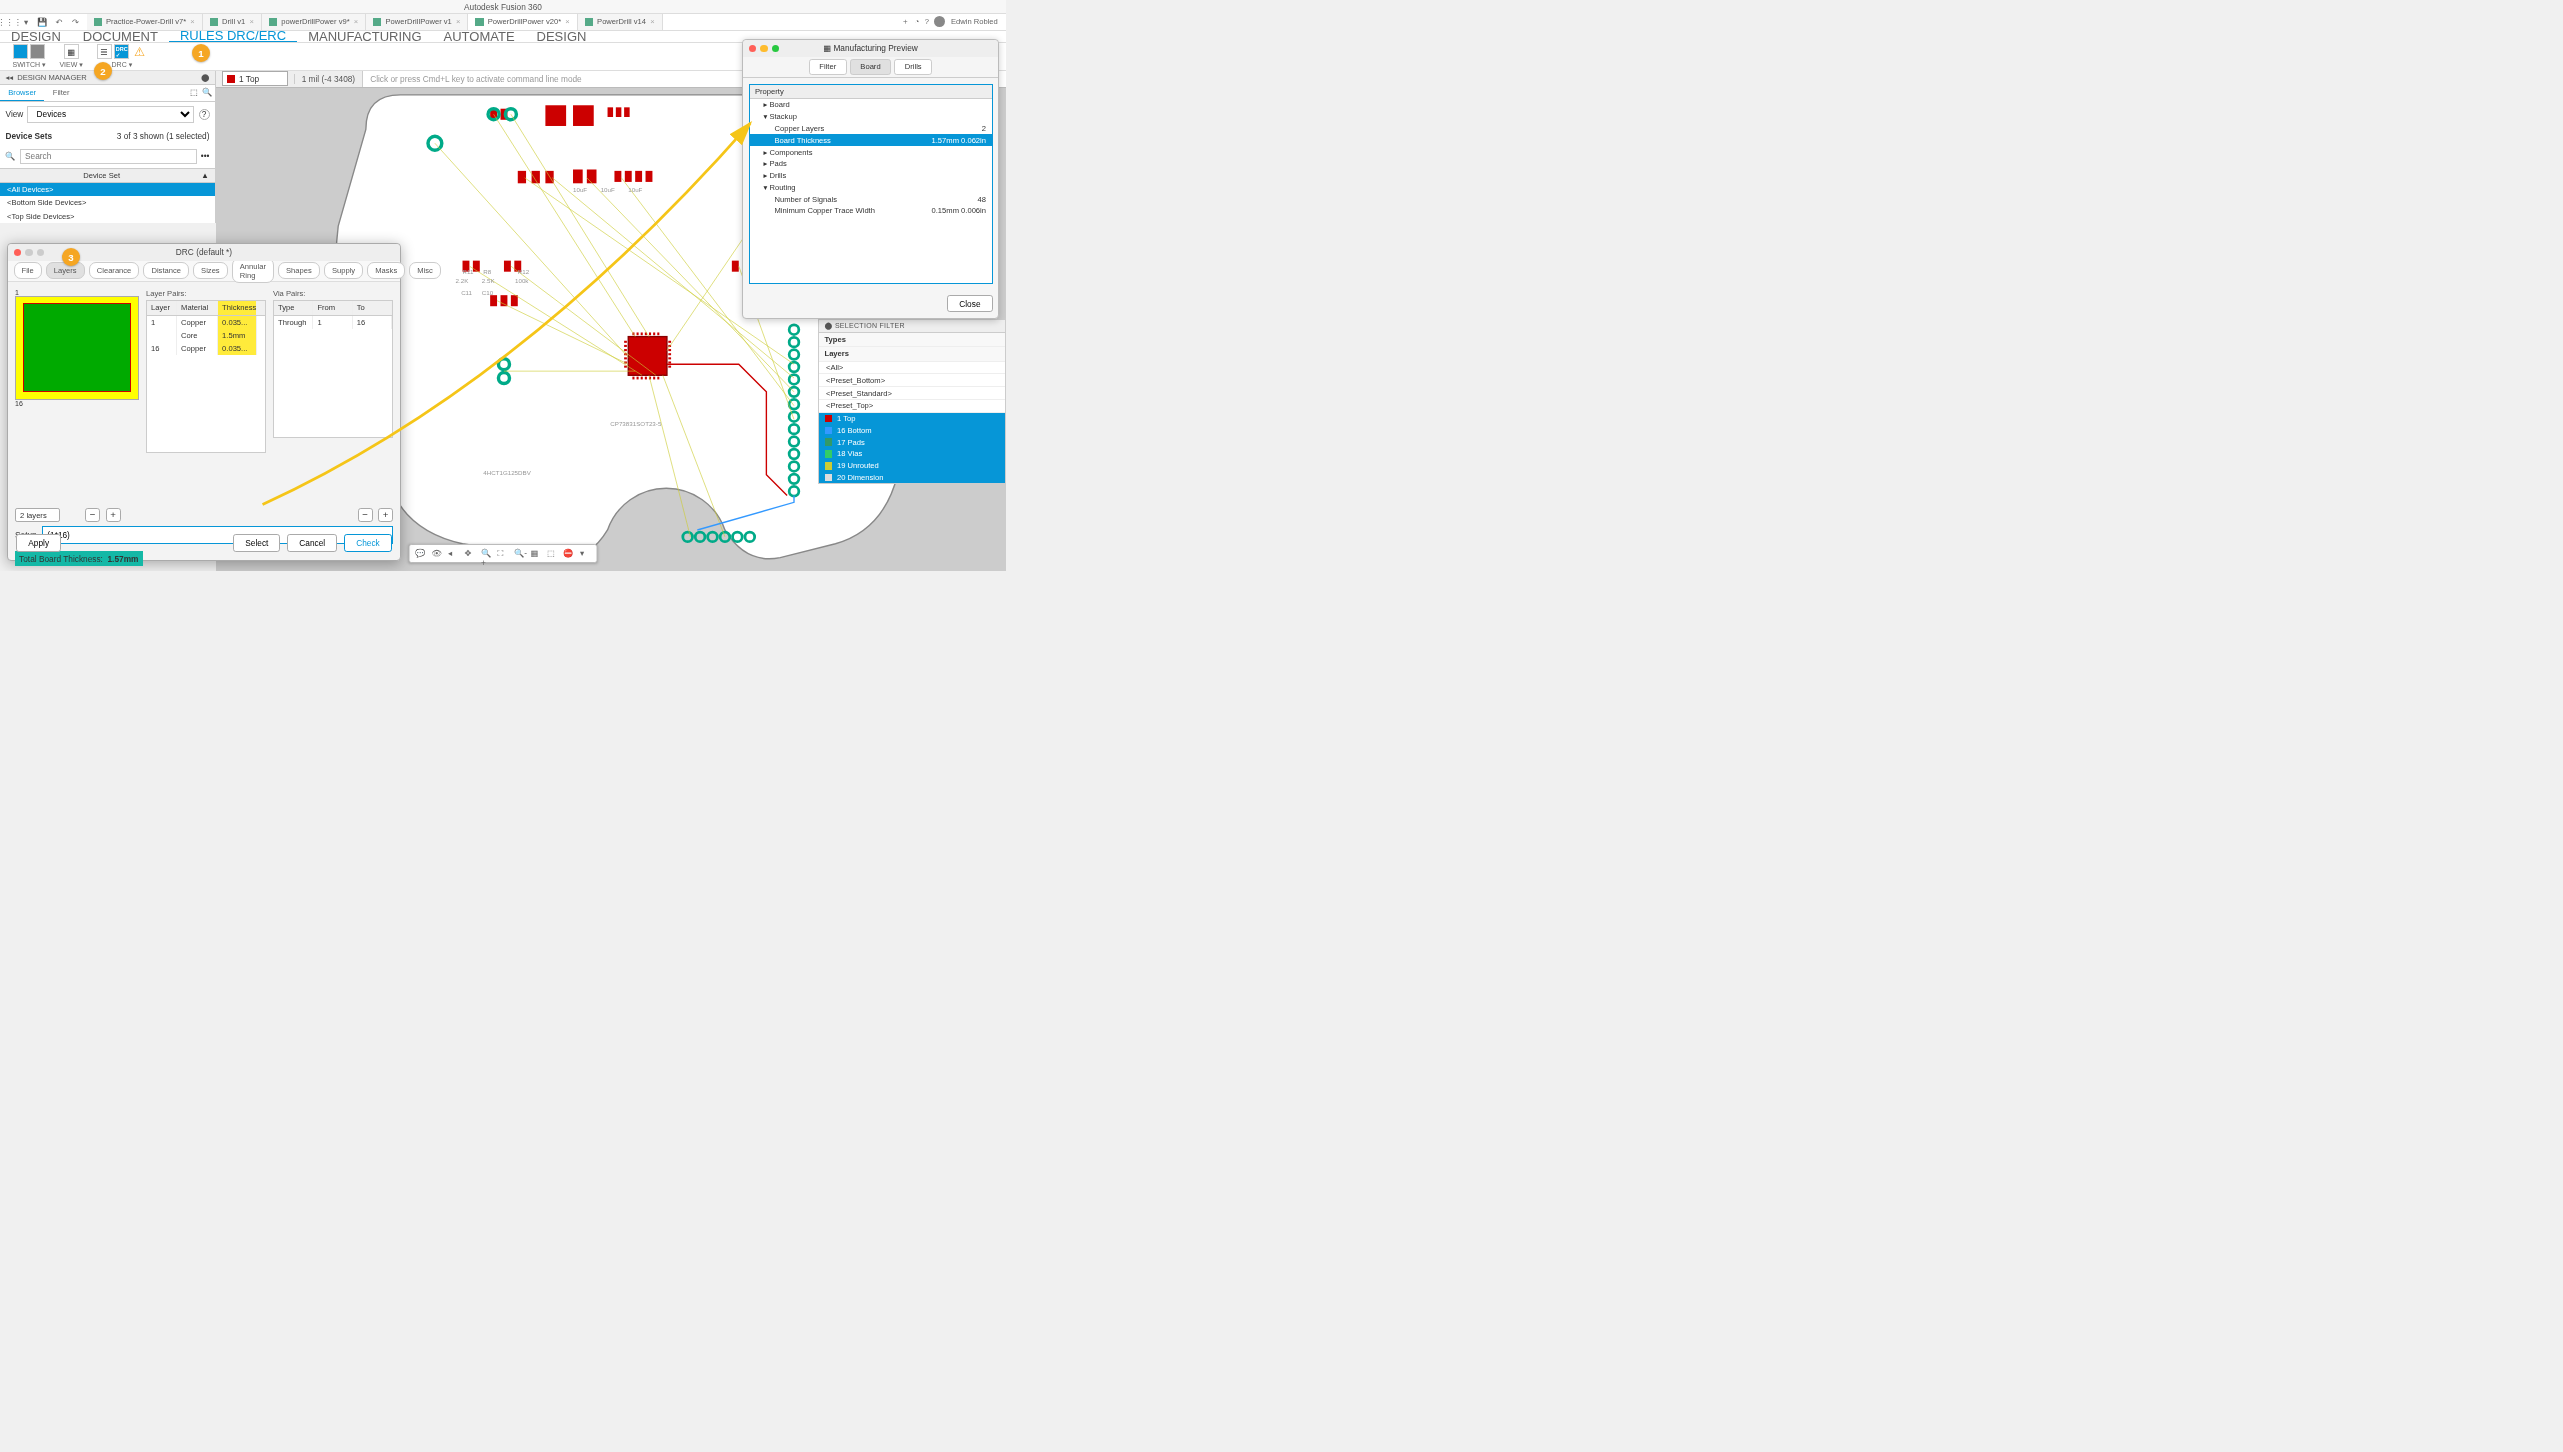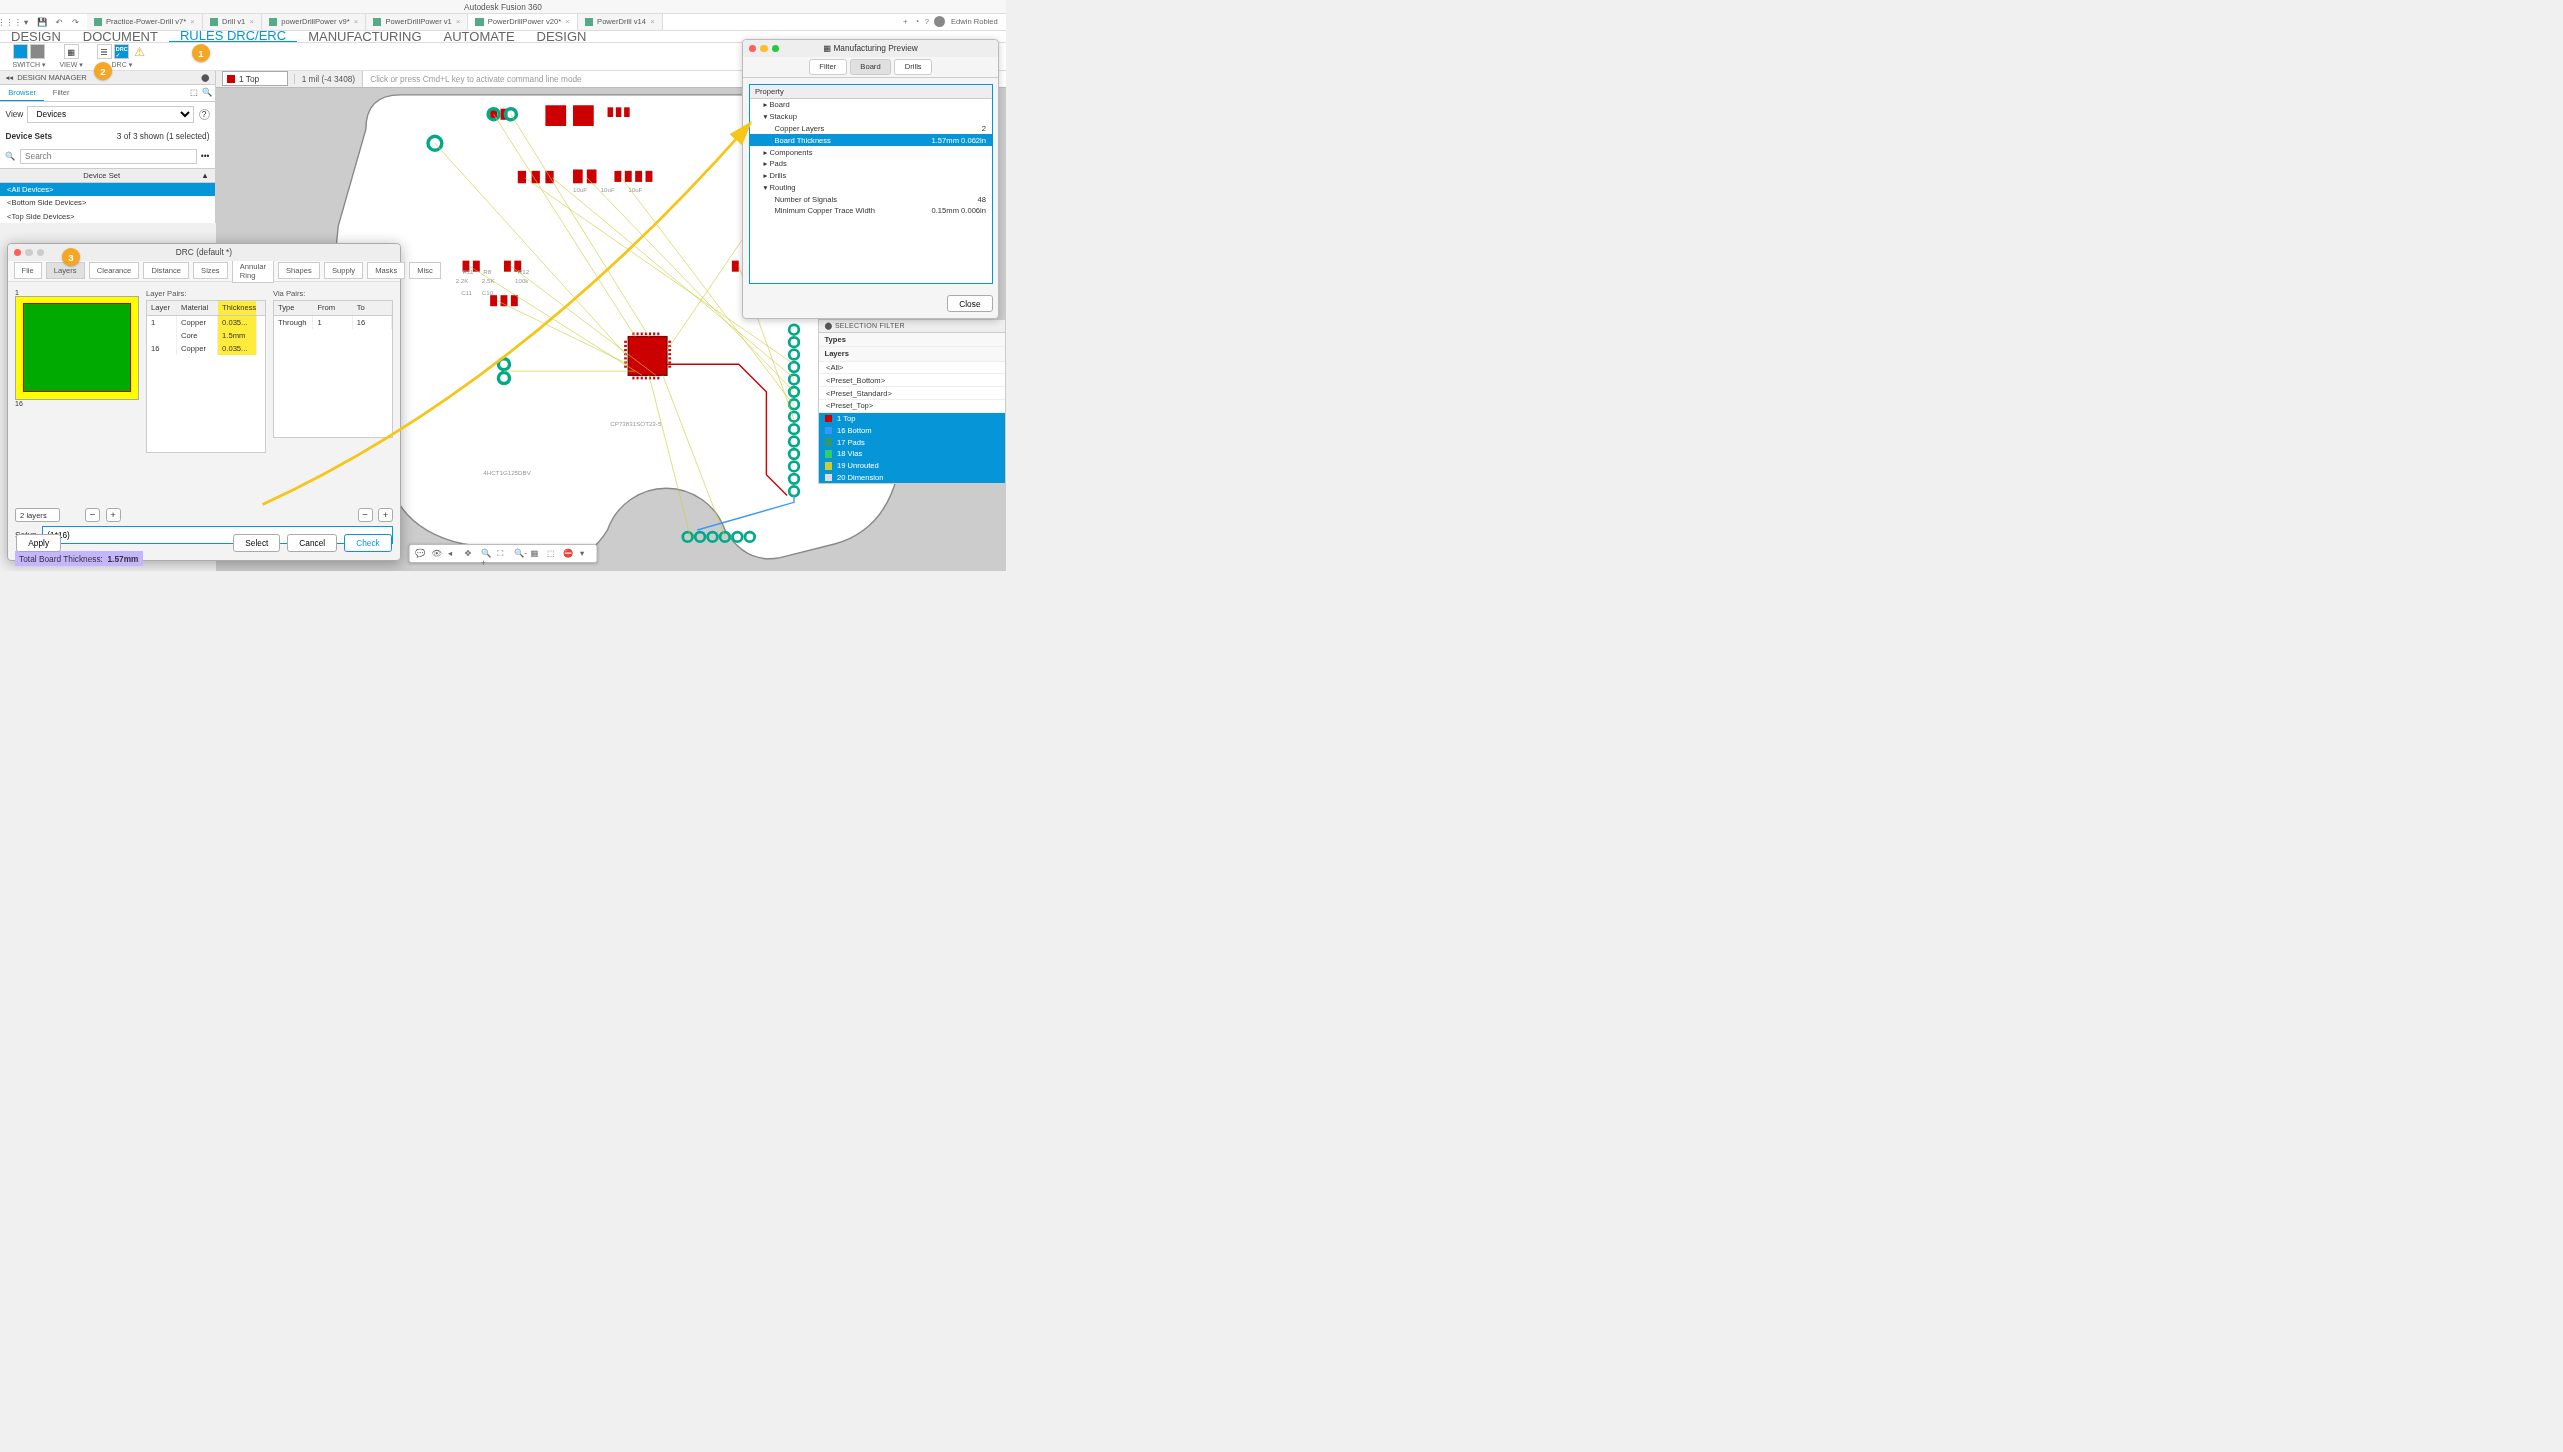--- a/index.html
+++ b/index.html
@@ -54,38 +54,38 @@
 .pcb-canvas { position: absolute; left: 0; top: 16.6px; right: 0; bottom: 0; background: #ccc; }
 
 
 .drc-dialog { position: absolute; left: 7px; top: 243px; width: 394px; height: 318px; background: #f3f3f3; border: 0.7px solid #aaa; border-radius: 4.1px; box-shadow: 0 2.8px 14px rgba(0,0,0,.3); z-index: 50; }
 .drc-title { height: 16.6px; display: flex; align-items: center; justify-content: center; position: relative; font-size: 8.3px; color: #444; background: #eee; border-radius: 4.1px 4.1px 0 0; }
 .traffic { position: absolute; left: 5.5px; display: flex; gap: 4.1px; }
 .dot { width: 7.6px; height: 7.6px; border-radius: 50%; }
 .dot.r { background: #ff5f57; } .dot.y { background: #febc2e; } .dot.g { background: #28c840; }
 .dot.dim { background: #ccc; }
 .drc-tabs { height: 21px; background: #f8f8f8; display: flex; align-items: center; padding: 0 5.5px; gap: 4.1px; border-bottom: 0.7px solid #ddd; }
-.drc-tab { padding: 2.8px 7px; border: 0.7px solid #ccc; border-radius: 0; font-size: 7.6px; color: #555; background: #fff; }
+.drc-tab { padding: 2.8px 7px; border: 0.7px solid #ccc; border-radius: 7px; font-size: 7.6px; color: #555; background: #fff; }
 .drc-tab.active { background: #e0e0e0; }
 .drc-body { padding: 7px; display: flex; gap: 7px; }
 .drc-preview { width: 124px; }
 .drc-preview .stack { background: #ff0; border: 0.7px solid #aaa; height: 104px; position: relative; }
 .drc-preview .stack .core { position: absolute; left: 6%; top: 6%; right: 6%; bottom: 6%; background: #0a0; border: 1.4px solid #c00; }
 .drc-table { flex: 1; }
 .drc-table h5 { font-size: 7.6px; font-weight: normal; color: #555; margin-bottom: 2.8px; }
 .drc-grid { border: 0.7px solid #ccc; background: #fff; font-size: 7.6px; }
 .drc-grid .hr { display: flex; background: #f0f0f0; border-bottom: 0.7px solid #ccc; }
 .drc-grid .hr > div, .drc-grid .rw > div { padding: 2.1px 4.1px; border-right: 0.7px solid #eee; }
 .drc-grid .rw { display: flex; }
 .drc-grid .c1 { width: 30px; } .drc-grid .c2 { width: 41px; } .drc-grid .c3 { width: 39px; }
 .hl { background: #ffeb3b; }
 .drc-setup { padding: 0 7px; font-size: 8.3px; margin-top: 48px; }
 .drc-setup .row { display: flex; align-items: center; gap: 5.5px; margin: 4.1px 0; }
 .drc-setup input[type=text] { flex: 1; border: 0.7px solid #0696d7; padding: 2.8px 4.1px; font-size: 8.3px; }
-.drc-thick { background: #c4b5fd; padding: 2.8px 4.1px; display: inline-block; margin-top: 2.8px; font-size: 8.3px; }
+.drc-thick { background: #14b8a6; padding: 2.8px 4.1px; display: inline-block; margin-top: 2.8px; font-size: 8.3px; }
 .drc-buttons { position: absolute; bottom: 8.3px; left: 8.3px; right: 8.3px; display: flex; gap: 7px; }
 .drc-buttons .spacer { flex: 1; }
 .btn { padding: 2.8px 11px; border: 0.7px solid #aaa; border-radius: 2.8px; background: #fff; font-size: 8.3px; }
 .btn.primary { border-color: #0696d7; color: #0696d7; }
 
 
 .mfg-panel { position: absolute; right: 7px; top: 39px; width: 257px; background: #f5f5f5; border: 0.7px solid #bbb; border-radius: 4.1px; z-index: 40; box-shadow: 0 1.4px 7px rgba(0,0,0,.2); }
 .mfg-title { height: 16.6px; position: relative; display: flex; align-items: center; justify-content: center; font-size: 8.3px; background: #eee; border-radius: 4.1px 4.1px 0 0; }
 .mfg-tabs { display: flex; justify-content: center; gap: 2.8px; padding: 2.8px; border-bottom: 0.7px solid #ccc; }
 .mfg-tab { padding: 2.1px 9.7px; border: 0.7px solid #ccc; border-radius: 2.8px; font-size: 7.6px; background: #fff; }

